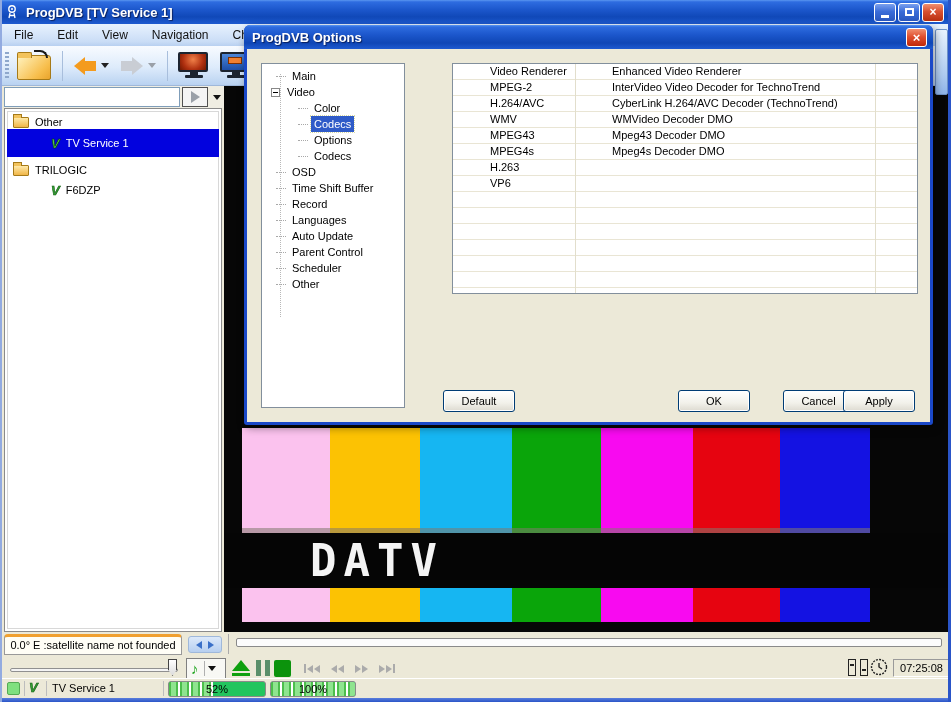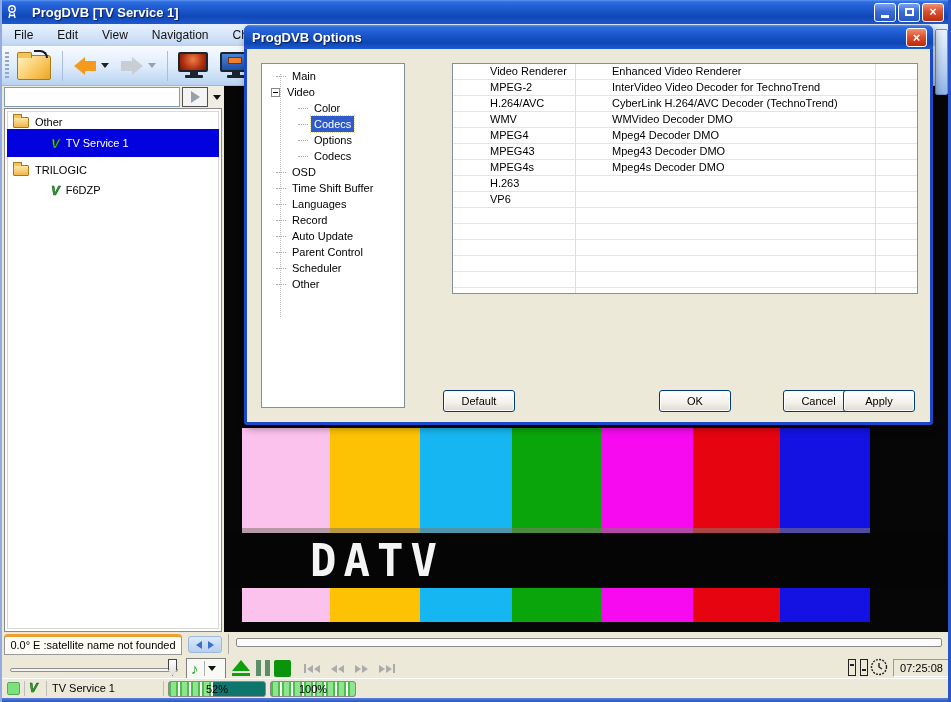--- a/index.html
+++ b/index.html
@@ -4,21 +4,21 @@
 <style>
   * { margin:0; padding:0; box-sizing:border-box; }
   body { background:#555; font-family:"Liberation Sans", sans-serif; }
   #app { position:relative; width:951px; height:702px; background:#ECE9D8; overflow:hidden;
          border-left:2px solid #93ABE0; border-right:3px solid #2A55C8; }
 
   
   .titlebar { position:absolute; left:0; top:0; width:100%; height:24px;
     background:linear-gradient(180deg,#5A96F0 0%,#2E6CE0 8%,#1C57CC 40%,#1048B8 70%,#1E5AD0 100%);
     display:flex; align-items:center; padding:0 4px; }
-  .titlebar .app-title { color:#fff; font-weight:bold; font-size:13px; margin-left:10px;
+  .titlebar .app-title { color:#fff; font-weight:bold; font-size:13px; margin-left:4px;
     text-shadow:1px 1px 1px rgba(0,0,30,.6); }
   .win-btns { position:absolute; right:4px; top:3px; display:flex; gap:2px; }
   .wbtn { width:22px; height:19px; border:1px solid #fff; border-radius:3px; color:#fff;
     font-size:12px; line-height:16px; text-align:center; font-weight:bold;
     background:linear-gradient(180deg,#7AA0EE,#3A6CD8 45%,#2A58C0); }
   .wbtn.close { background:linear-gradient(180deg,#F09070,#D85030 45%,#B83010); }
   .wbtn .minus-g { display:block; width:8px; height:3px; background:#fff; margin:11px auto 0; }
   .wbtn .max-g { display:block; width:9px; height:8px; border:2px solid #fff; margin:4px auto 0; }
 
   .menubar { position:absolute; left:0; top:24px; width:100%; height:22px;
@@ -159,21 +159,21 @@
   .eq-icon i.a::after { top:4px; } .eq-icon i.b::after { top:9px; }
   .clock-icon { position:absolute; left:868px; top:26px; }
   .time-box { position:absolute; left:891px; top:27px; width:57px; height:18px; font-size:11px; text-align:center; line-height:17px;
     border:1px solid #9a9a9a; border-right-color:#fff; border-bottom-color:#fff; background:#ECE9D8; color:#000; }
 
   .statusbar { position:absolute; left:0; top:678px; width:100%; height:20px; background:#ECE9D8; border-top:1px solid #fff; font-size:11px; }
   .sig-square { position:absolute; left:5px; top:3px; width:13px; height:13px; background:#7FE07F; border:1px solid #55AA55; border-radius:2px; }
   .sb-sep { position:absolute; top:2px; width:1px; height:15px; background:#bdbdbd; }
   .sb-vicon { position:absolute; left:27px; top:1px; font-weight:bold; font-size:13px; font-style:italic; color:#33A033; -webkit-text-stroke:.6px #156015; }
   .sb-channel { position:absolute; left:50px; top:3px; color:#000; }
-  .pbar { position:absolute; top:2px; height:16px; border:1px solid #8a8a8a; border-radius:3px; background:#0f766e; overflow:hidden; }
+  .pbar { position:absolute; top:2px; height:16px; border:1px solid #8a8a8a; border-radius:3px; background:#22c55e; overflow:hidden; }
   .pbar .fill { position:absolute; left:0; top:0; bottom:0;
     background:repeating-linear-gradient(90deg,#4CBE4C 0 2px,#8FE48F 2px 7px,#4CBE4C 7px 9px,#fff 9px 11px); }
   .pbar .lbl { position:absolute; inset:0; text-align:center; line-height:15px; color:#000; }
   .pbar1 { left:166px; width:98px; } .pbar2 { left:268px; width:86px; }
   .bottom-border { position:absolute; left:0; top:698px; width:100%; height:4px; background:linear-gradient(180deg,#5A7EDC,#2A55C8); }
 </style>
 </head>
 <body>
 
 <div id="app">
@@ -328,25 +328,25 @@
         <div class="ot-row lvl0">
             <span class="stub"></span>
             <span class="ot-label">OSD</span>
           </div>
         <div class="ot-row lvl0">
             <span class="stub"></span>
             <span class="ot-label">Time Shift Buffer</span>
           </div>
         <div class="ot-row lvl0">
             <span class="stub"></span>
+            <span class="ot-label">Record</span>
+          </div>
+        <div class="ot-row lvl0">
+            <span class="stub"></span>
             <span class="ot-label">Languages</span>
-          </div>
-        <div class="ot-row lvl0">
-            <span class="stub"></span>
-            <span class="ot-label">Record</span>
           </div>
         <div class="ot-row lvl0">
             <span class="stub"></span>
             <span class="ot-label">Auto Update</span>
           </div>
         <div class="ot-row lvl0">
             <span class="stub"></span>
             <span class="ot-label">Parent Control</span>
           </div>
         <div class="ot-row lvl0">
@@ -372,43 +372,39 @@
           </div>
         <div class="cl-row">
             <span class="cl-name">H.264/AVC</span>
             <span class="cl-val">CyberLink H.264/AVC Decoder (TechnoTrend)</span>
           </div>
         <div class="cl-row">
             <span class="cl-name">WMV</span>
             <span class="cl-val">WMVideo Decoder DMO</span>
           </div>
         <div class="cl-row">
-            <span class="cl-name">MPEG4</span>
-            <span class="cl-val">Mpeg4 Decoder DMO</span>
-          </div>
-        <div class="cl-row">
             <span class="cl-name">MPEG43</span>
             <span class="cl-val">Mpeg43 Decoder DMO</span>
           </div>
         <div class="cl-row">
             <span class="cl-name">MPEG4s</span>
             <span class="cl-val">Mpeg4s Decoder DMO</span>
           </div>
         <div class="cl-row">
             <span class="cl-name">H.263</span>
             <span class="cl-val"></span>
           </div>
         <div class="cl-row">
             <span class="cl-name">VP6</span>
             <span class="cl-val"></span>
           </div>
       </div>
 
       <div class="xp-btn" style="left:196px; top:341px; width:72px;">Default</div>
-      <div class="xp-btn" style="left:412px; top:341px; width:72px;">OK</div>
+      <div class="xp-btn" style="left:431px; top:341px; width:72px;">OK</div>
       <div class="xp-btn" style="left:515px; top:341px; width:71px;margin-left:21px;">Cancel</div>
       <div class="xp-btn" style="left:596px; top:341px; width:72px;">Apply</div>
     </div>
   </div>
 
   <div class="bottom-zone">
     <div class="sat-tab">0.0° E :satellite name not founded</div>
     <div class="nav-sm">
       <span class="tri-sl"></span>
       <span class="tri-sr"></span>

